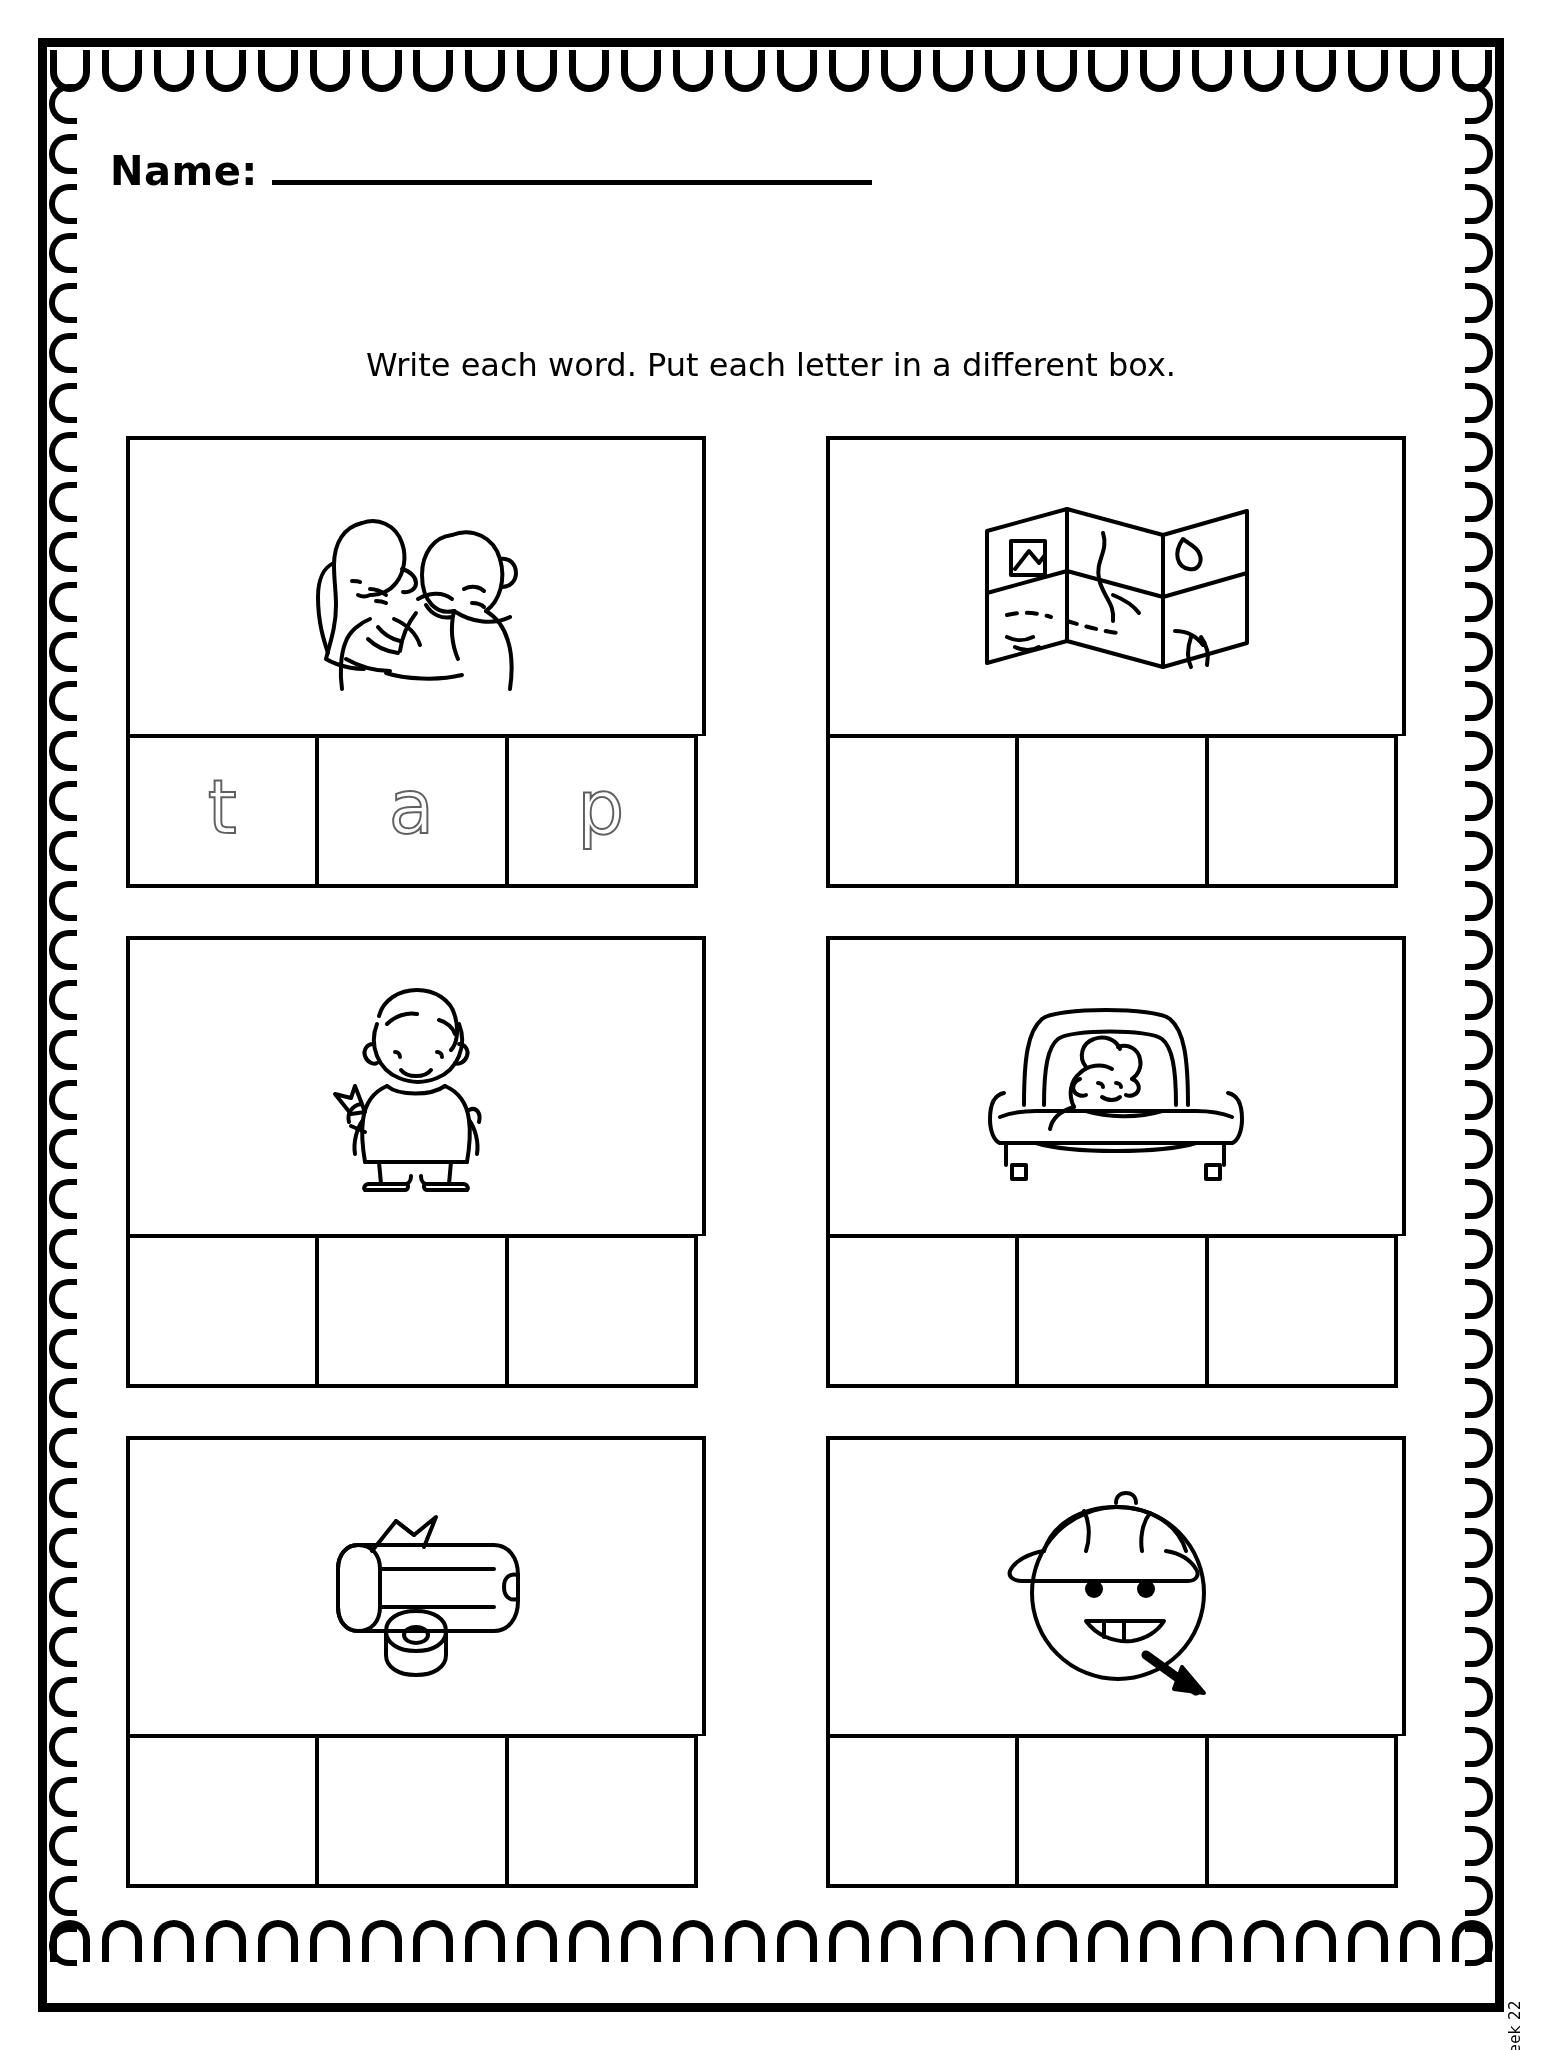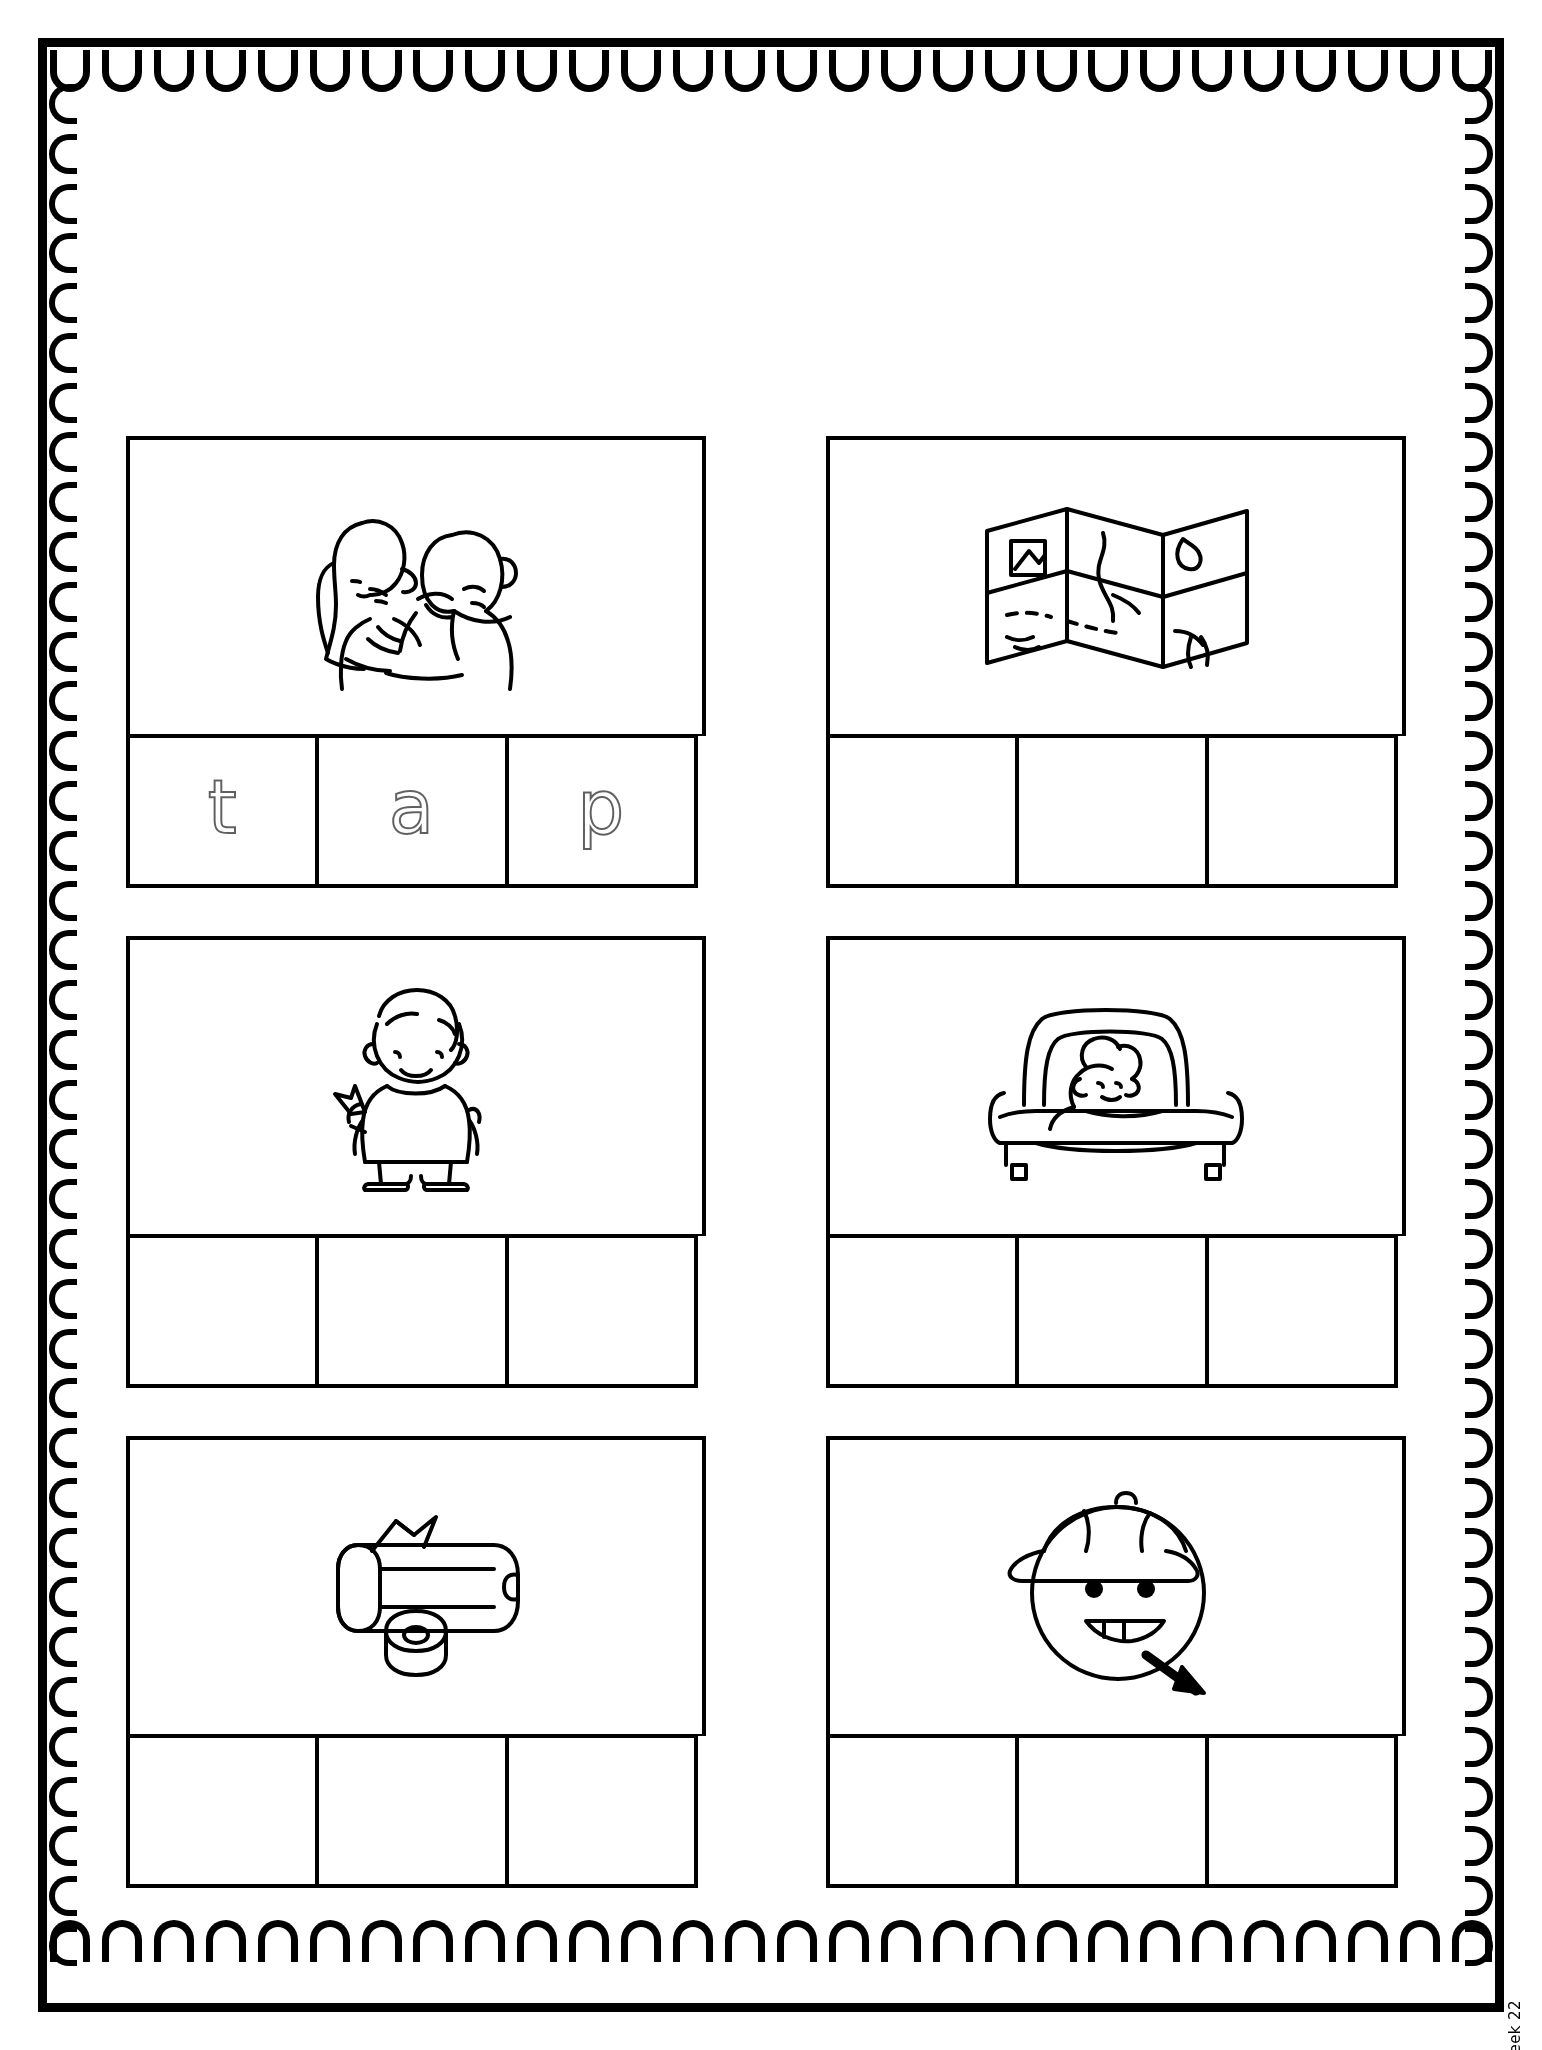--- a/index.html
+++ b/index.html
@@ -350,21 +350,26 @@
       <div class="arc-r"></div>
       <div class="arc-r"></div>
       <div class="arc-r"></div>
       <div class="arc-r"></div>
       <div class="arc-r"></div>
       <div class="arc-r"></div>
       <div class="arc-r"></div>
       <div class="arc-r"></div>
     </div>
 
-
+  <div class="name-row">
+    <span class="name-label">Name:</span>
+    <span class="name-line"></span>
+  </div>
+
+  <div class="subtitle">Write each word. Put each letter in a different box.</div>
 
   <div class="grid" id="grid">
       <div class="item">
         <div class="pic-box">
 <svg class="art" width="300" height="220" viewBox="0 0 300 220" fill="none" stroke="#000" stroke-width="4" stroke-linecap="round" stroke-linejoin="round">
   <path d="M96 46c-18 4-28 20-28 42 0 16 2 26 2 40 0 22-6 38-10 54 0 0 16 10 38 10"></path>
   <path d="M68 86c-10 4-16 16-16 34 0 26 6 44 10 56"></path>
   <path d="M96 46c16-6 34 2 40 20 5 14 2 30-6 40-6 8-16 12-24 12"></path>
   <path d="M136 92c8 2 14 8 14 14 0 6-6 10-13 9"></path>
   <path d="M104 112c8 0 16 6 16 6"></path>

